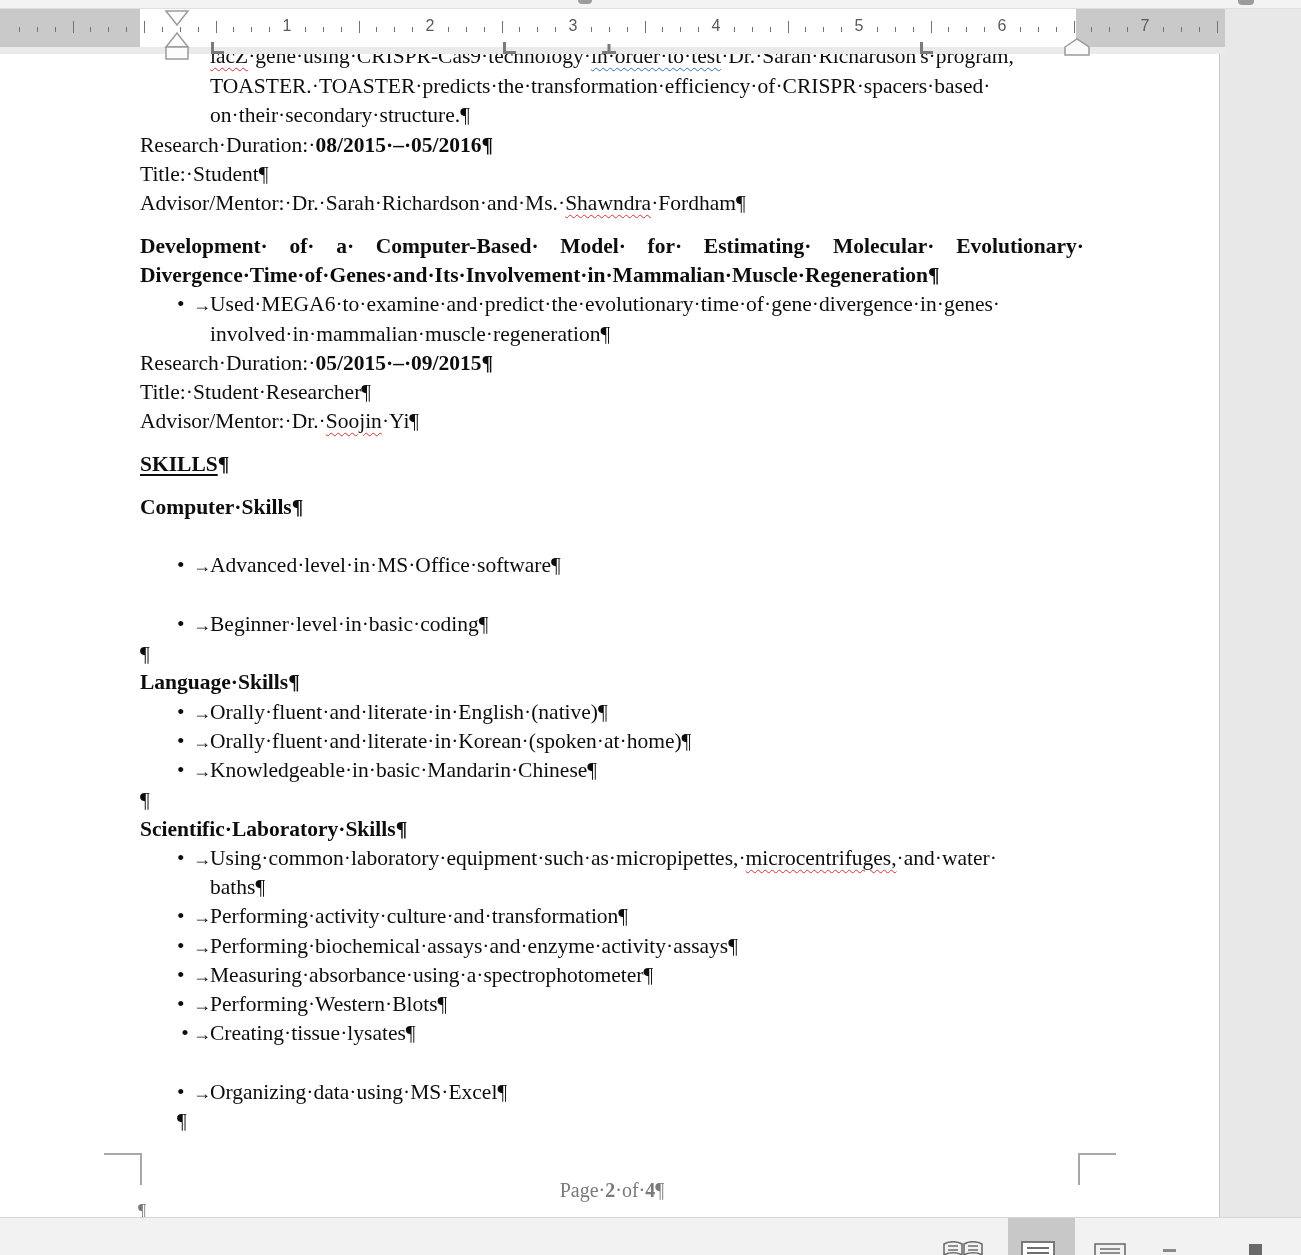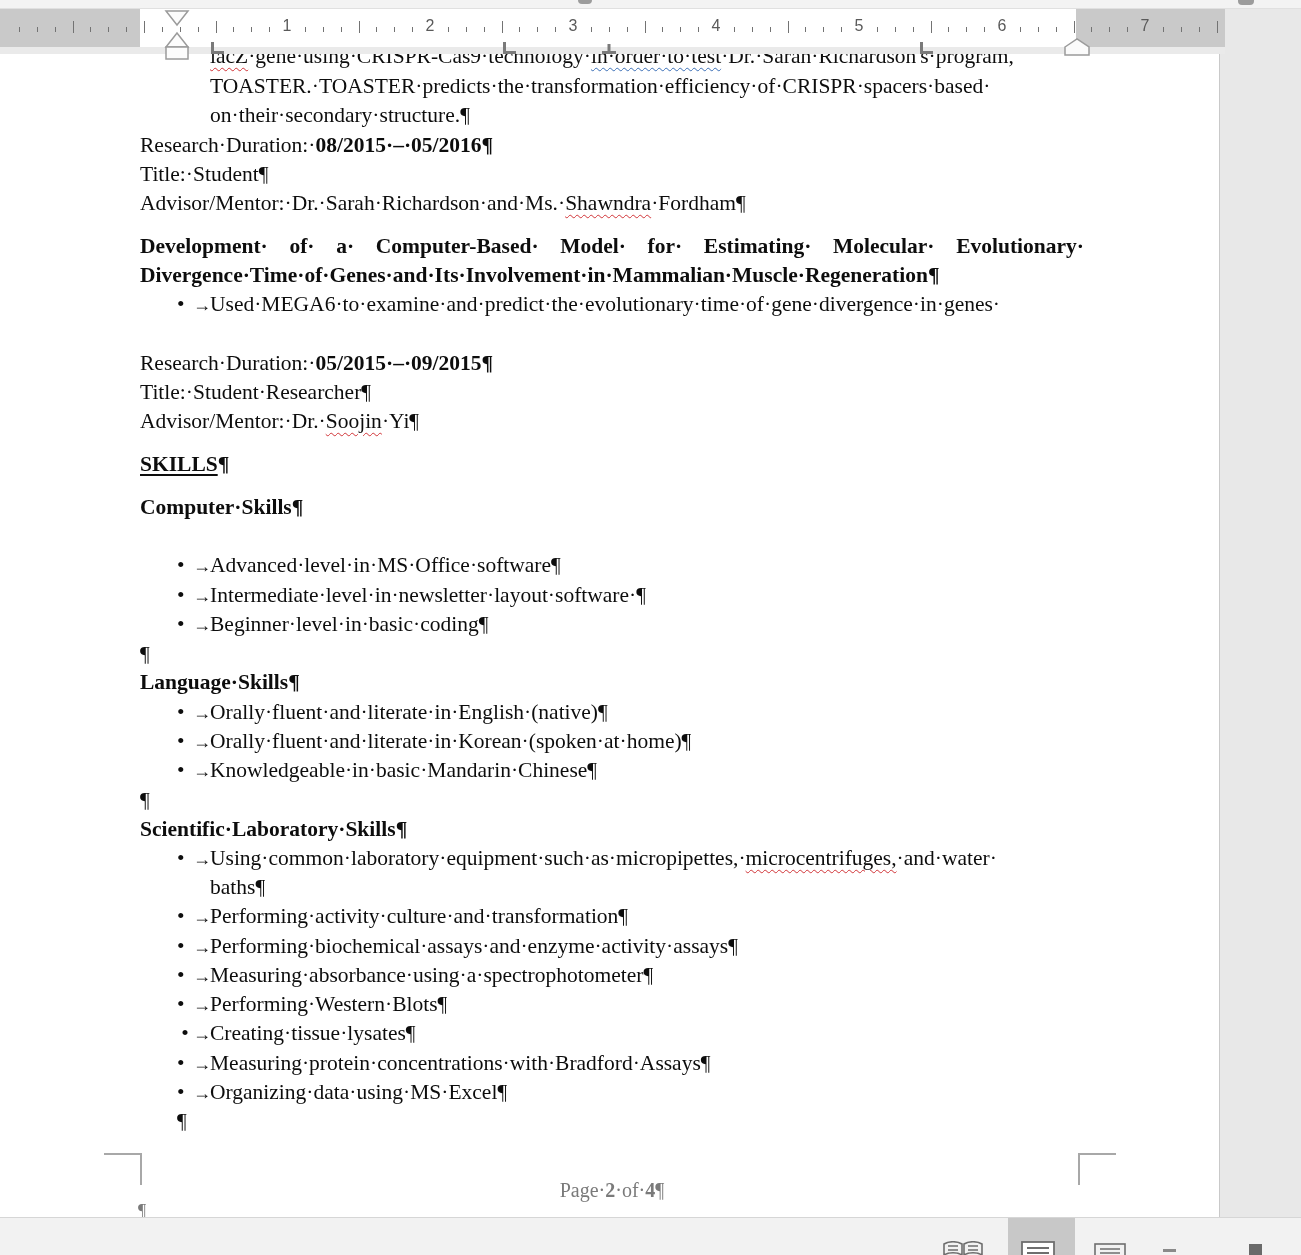--- a/index.html
+++ b/index.html
@@ -153,43 +153,42 @@
   <div id="lines">
       <div class="line" style="left: 210px; top: 42px;"><span class="wavy-red">lacZ</span><span>·gene·using·CRISPR-Cas9·technology·</span><span class="wavy-blue">in·order·to·test</span><span>·Dr.·Sarah·Richardson's·program,</span></div>
       <div class="line" style="left: 210px; top: 72px;"><span>TOASTER.·TOASTER·predicts·the·transformation·efficiency·of·CRISPR·spacers·based·</span></div>
       <div class="line" style="left: 210px; top: 101px;"><span>on·their·secondary·structure.</span><span class="pilcrow">¶</span></div>
       <div class="line" style="left: 140px; top: 131px;"><span>Research·Duration:·</span><span class="b">08/2015·–·05/2016</span><span class="pilcrow b">¶</span></div>
       <div class="line" style="left: 140px; top: 160px;"><span>Title:·Student</span><span class="pilcrow">¶</span></div>
       <div class="line just" style="left: 140px; top: 232px; width: 944px;"><span class="b">Development· of· a· Computer-Based· Model· for· Estimating· Molecular· Evolutionary·</span></div>
       <div class="line" style="left: 140px; top: 189px;"><span>Advisor/Mentor:·Dr.·Sarah·Richardson·and·Ms.·</span><span class="wavy-red">Shawndra</span><span>·Fordham</span><span class="pilcrow">¶</span></div>
       <div class="line" style="left: 140px; top: 261px;"><span class="b">Divergence·Time·of·Genes·and·Its·Involvement·in·Mammalian·Muscle·Regeneration</span><span class="pilcrow b">¶</span></div>
       <div class="line" style="left: 177px; top: 290px;"><span class="bullet">•</span><span class="tabmark">→</span><span>Used·MEGA6·to·examine·and·predict·the·evolutionary·time·of·gene·divergence·in·genes·</span></div>
+      <div class="line" style="left: 210px; top: 320px;"><span>involved·in·mammalian·muscle·regeneration</span><span class="pilcrow">¶</span></div>
       <div class="line" style="left: 140px; top: 349px;"><span>Research·Duration:·</span><span class="b">05/2015·–·09/2015</span><span class="pilcrow b">¶</span></div>
       <div class="line" style="left: 140px; top: 378px;"><span>Title:·Student·Researcher</span><span class="pilcrow">¶</span></div>
       <div class="line" style="left: 140px; top: 407px;"><span>Advisor/Mentor:·Dr.·</span><span class="wavy-red">Soojin</span><span>·Yi</span><span class="pilcrow">¶</span></div>
       <div class="line" style="left: 140px; top: 450px;"><span class="b u">SKILLS</span><span class="pilcrow b">¶</span></div>
       <div class="line" style="left: 140px; top: 493px;"><span class="b">Computer·Skills</span><span class="pilcrow b">¶</span></div>
       <div class="line" style="left: 177px; top: 551px;"><span class="bullet">•</span><span class="tabmark">→</span><span>Advanced·level·in·MS·Office·software</span><span class="pilcrow">¶</span></div>
-      <div class="line" style="left: 177px; top: 581px;"><span class="bullet">•</span><span class="tabmark">→</span><span>Intermediate·level·in·newsletter·layout·software·</span><span class="pilcrow">¶</span></div>
       <div class="line" style="left: 177px; top: 610px;"><span class="bullet">•</span><span class="tabmark">→</span><span>Beginner·level·in·basic·coding</span><span class="pilcrow">¶</span></div>
       <div class="line" style="left: 140px; top: 640px;"><span class="pilcrow">¶</span></div>
       <div class="line" style="left: 140px; top: 668px;"><span class="b">Language·Skills</span><span class="pilcrow b">¶</span></div>
       <div class="line" style="left: 177px; top: 698px;"><span class="bullet">•</span><span class="tabmark">→</span><span>Orally·fluent·and·literate·in·English·(native)</span><span class="pilcrow">¶</span></div>
       <div class="line" style="left: 177px; top: 727px;"><span class="bullet">•</span><span class="tabmark">→</span><span>Orally·fluent·and·literate·in·Korean·(spoken·at·home)</span><span class="pilcrow">¶</span></div>
       <div class="line" style="left: 177px; top: 756px;"><span class="bullet">•</span><span class="tabmark">→</span><span>Knowledgeable·in·basic·Mandarin·Chinese</span><span class="pilcrow">¶</span></div>
       <div class="line" style="left: 140px; top: 786px;"><span class="pilcrow">¶</span></div>
       <div class="line" style="left: 140px; top: 815px;"><span class="b">Scientific·Laboratory·Skills</span><span class="pilcrow b">¶</span></div>
       <div class="line" style="left: 177px; top: 844px;"><span class="bullet">•</span><span class="tabmark">→</span><span>Using·common·laboratory·equipment·such·as·micropipettes,·</span><span class="wavy-red">microcentrifuges,</span><span>·and·water·</span></div>
       <div class="line" style="left: 210px; top: 873px;"><span>baths</span><span class="pilcrow">¶</span></div>
       <div class="line" style="left: 177px; top: 902px;"><span class="bullet">•</span><span class="tabmark">→</span><span>Performing·activity·culture·and·transformation</span><span class="pilcrow">¶</span></div>
       <div class="line" style="left: 177px; top: 932px;"><span class="bullet">•</span><span class="tabmark">→</span><span>Performing·biochemical·assays·and·enzyme·activity·assays</span><span class="pilcrow">¶</span></div>
       <div class="line" style="left: 177px; top: 961px;"><span class="bullet">•</span><span class="tabmark">→</span><span>Measuring·absorbance·using·a·spectrophotometer</span><span class="pilcrow">¶</span></div>
       <div class="line" style="left: 177px; top: 990px;"><span class="bullet">•</span><span class="tabmark">→</span><span>Performing·Western·Blots</span><span class="pilcrow">¶</span></div>
       <div class="line" style="left: 177px; top: 1019px; text-align: center;"><span class="bullet">•</span><span class="tabmark">→</span><span>Creating·tissue·lysates</span><span class="pilcrow">¶</span></div>
-      <div class="line" style="left: 177px; top: 1049px;"><span class="bullet">•</span><span class="tabmark">→</span><span>Measuring·protein·concentrations·with·Bradford·Assays</span><span class="pilcrow">¶</span></div>
       <div class="line" style="left: 177px; top: 1078px;"><span class="bullet">•</span><span class="tabmark">→</span><span>Organizing·data·using·MS·Excel</span><span class="pilcrow">¶</span></div>
       <div class="line" style="left: 177px; top: 1107px;"><span class="pilcrow">¶</span></div>
       <div class="line center gray" style="left: 140px; top: 1176px; width: 944px; font-size: 20px;"><span>Page·</span><span class="b">2</span><span>·of·</span><span class="b">4</span><span class="pilcrow">¶</span></div>
       <div class="line gray" style="left: 138px; top: 1197px; font-size: 18px;"><span class="pilcrow">¶</span></div>
     </div>
 
   <div id="cropmark-left" class="cropmark"></div>
   <div id="cropmark-right" class="cropmark"></div>
 
   <div id="statusbar">

